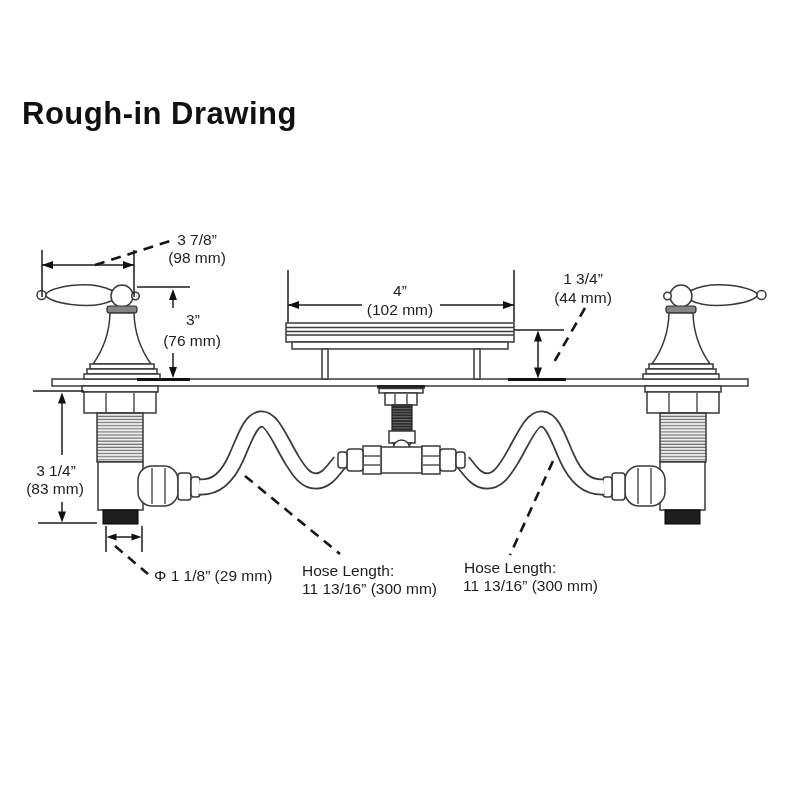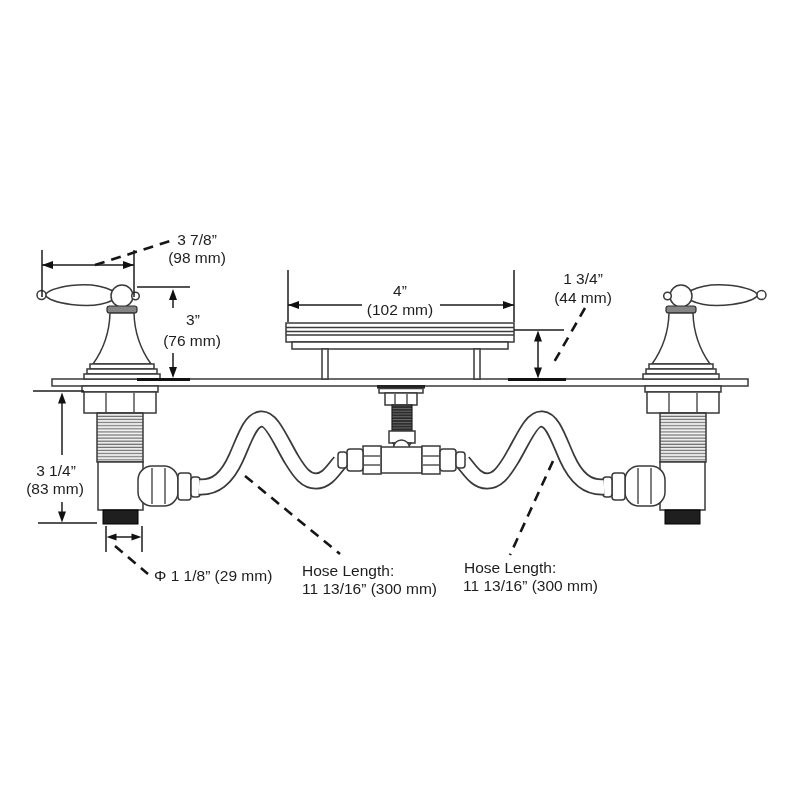--- a/index.html
+++ b/index.html
@@ -16,20 +16,21 @@
   .arr{fill:#111;stroke:none;}
   .dimtxt{font-family:"Liberation Sans",sans-serif;font-size:15.5px;fill:#1d1d1d;}
   .hoseO{stroke:#3a3a3a;stroke-width:17;fill:none;}
   .hoseI{stroke:#ffffff;stroke-width:13.5;fill:none;}
 </style>
 </head>
 <body>
 
 <div id="page">
 
+  <div id="title">Rough-in Drawing</div>
 
   <svg width="800" height="800" viewBox="0 0 800 800">
     <defs>
       <pattern id="thr" width="6" height="3.1" patternUnits="userSpaceOnUse">
         <rect width="6" height="3.1" fill="#f2f2f2"></rect>
         <line x1="0" y1="1" x2="6" y2="1" stroke="#6f6f6f" stroke-width="1.2"></line>
       </pattern>
       <pattern id="thrD" width="6" height="2.8" patternUnits="userSpaceOnUse">
         <rect width="6" height="2.8" fill="#6d6d6d"></rect>
         <line x1="0" y1="1" x2="6" y2="1" stroke="#1c1c1c" stroke-width="1.5"></line>

